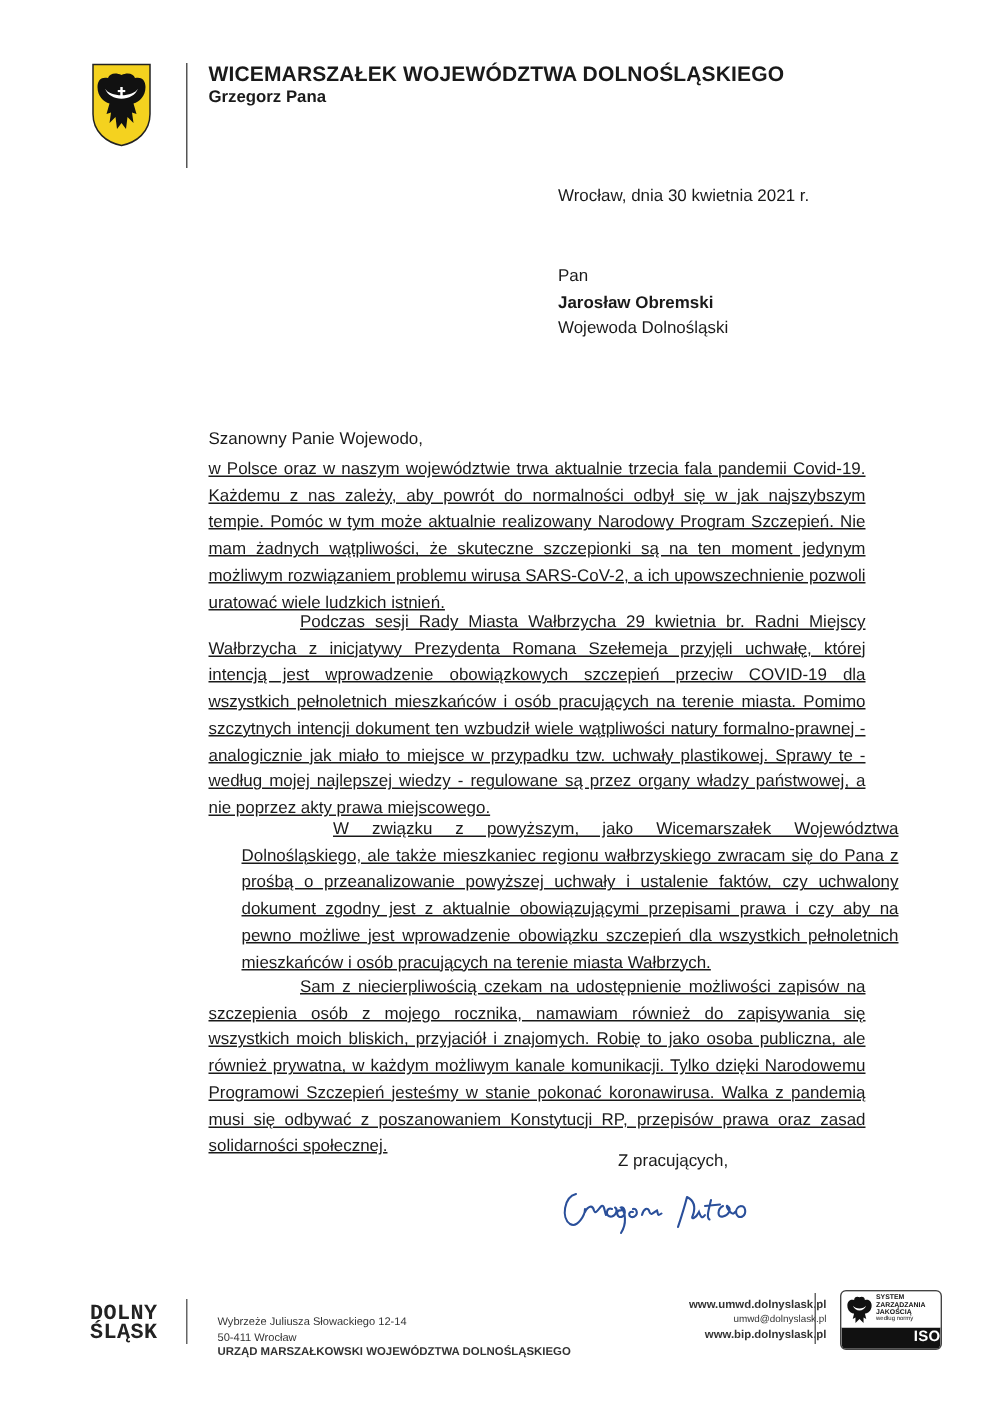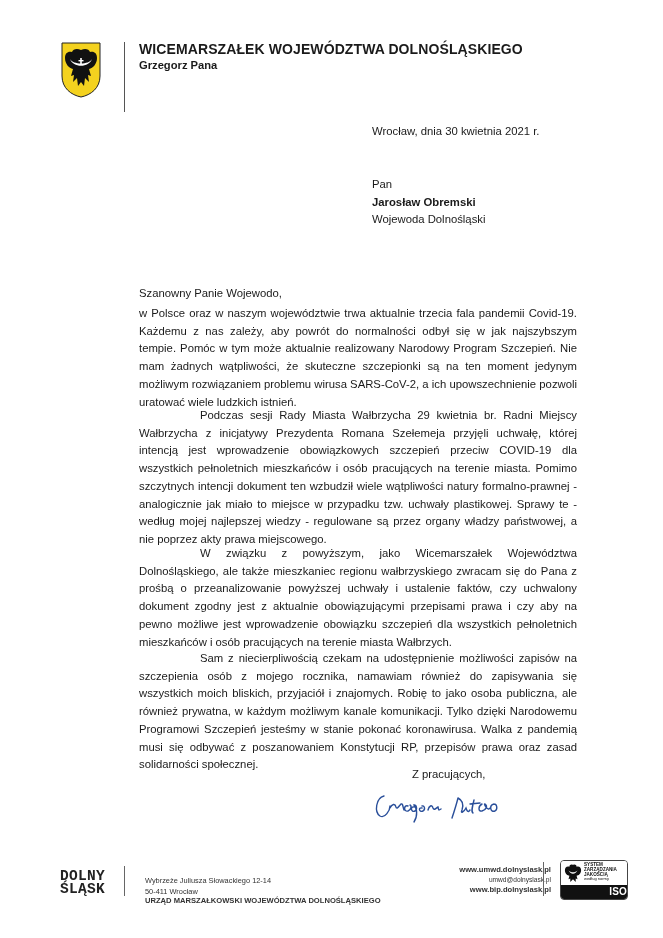--- a/index.html
+++ b/index.html
@@ -9,25 +9,25 @@
   .crest { left:61px; top:42px; width:40px; height:56px; }
   .head-divider { left:124px; top:42px; width:1px; height:70px; background:#555; }
   .head-title { left:139px; top:41px; font-size:14px; font-weight:bold; letter-spacing:0.1px; white-space:nowrap; }
   .head-name { left:139px; top:59px; font-size:11.2px; font-weight:bold; white-space:nowrap; }
   .txt { font-size:11.3px; line-height:17.7px; white-space:nowrap; }
   .date { left:372px; top:123px; }
   .addr { left:372px; top:176px; }
   .addr .bold { font-weight:bold; }
   .salut { left:139px; top:256px;margin-top:29px; }
   .body { left:139px; width:438px; font-size:11.3px; line-height:17.7px; text-align:justify; }
-  .body p { margin:0; text-indent:0; }
+  .body p { margin:0; text-indent:0;text-decoration:underline; }
   .body p.ind { text-indent:61px; }
   .p1 { top:305px; }
   .p2 { top:407px; }
-  .p3 { top:545px; }
+  .p3 { top:545px;margin-left:22px; }
   .p4 { top:650px; }
   .closing { left:412px; top:766px; }
   .signature { left:370px; top:786px; width:150px; height:40px; }
   .foot-logo { left:60px; top:870px; font-size:14.5px; font-weight:900; line-height:12.5px; letter-spacing:0.3px; color:#222; font-family:Liberation Mono, monospace; }
   .foot-divider1 { left:124px; top:866px; width:1px; height:30px; background:#666; }
   .foot-org { left:145px; top:864px; font-size:7.6px; font-weight:bold; white-space:nowrap; color:#333;margin-top:32px; }
   .foot-addr { left:145px; top:876px; font-size:7.4px; line-height:10.5px; white-space:nowrap; color:#333; }
   .foot-web { right:112px; top:865px; text-align:right; font-size:7.6px; line-height:10.2px; color:#333; }
   .foot-web .big { font-weight:bold; }
   .foot-web .small { font-size:6.6px; font-weight:normal; }

